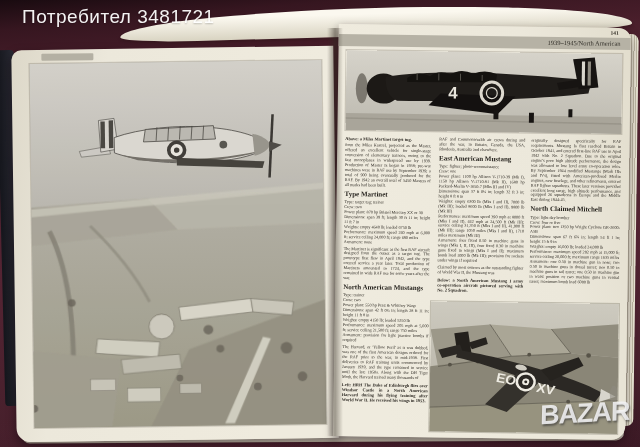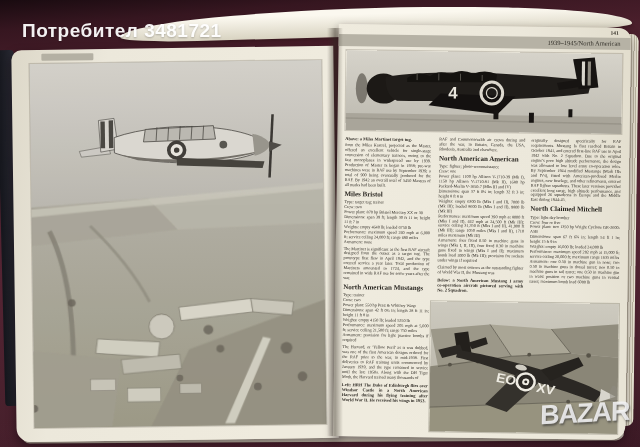--- a/index.html
+++ b/index.html
@@ -27,21 +27,21 @@
   .col{position:absolute;top:0;color:#2f2b25;font-size:4.2px;line-height:1.18;text-align:justify;}
   .col1{left:0;width:86px;}
   .col2{left:94px;width:86px;}
   .col3{left:186px;width:90px;height:170px;overflow:hidden;}
   .col h3{font-size:7px;line-height:1.1;margin:3px 0 1.5px;color:#221f1a;}
   .specs{white-space:pre-line;margin:0 0 2px;}
   .cap{font-weight:bold;font-size:4.4px;margin:0 0 2px;}
   .body-par{margin:0 0 2px;}
   .rp-photo2{position:absolute;left:96px;top:276px;width:188px;height:130px;z-index:5;box-shadow:0 0 0 1px rgba(90,85,70,.3);}
   .gutter{position:absolute;left:327px;top:28px;width:16px;height:408px;z-index:4;background:linear-gradient(90deg,rgba(55,48,38,0),rgba(55,48,38,.45) 50%,rgba(55,48,38,0));}
-  .watermark-user{position:absolute;left:22px;top:20px;z-index:10;font-family:"Liberation Sans","DejaVu Sans",sans-serif;font-weight:bold;font-size:19px;letter-spacing:.5px;color:#ffffff;opacity:.94;text-shadow:0 1px 2px rgba(0,0,0,.25);}
+  .watermark-user{position:absolute;left:22px;top:6px;z-index:10;font-family:"Liberation Sans","DejaVu Sans",sans-serif;font-weight:normal;font-size:19px;letter-spacing:.5px;color:#ffffff;opacity:.94;text-shadow:0 1px 2px rgba(0,0,0,.25);}
   .watermark-logo{position:absolute;left:540px;top:398px;z-index:10;font-family:"Liberation Sans","DejaVu Sans",sans-serif;font-weight:900;font-size:27px;letter-spacing:-1px;transform:rotate(-3deg) skewX(-4deg);color:rgba(246,246,248,.85);text-shadow:1px 2px 2px rgba(35,35,40,.5);}
   svg{display:block;}
 </style>
 </head>
 <body>
 
 <div class="scene">
 
   <div class="cover-left"></div>
   <div class="page-curl"></div>
@@ -161,21 +161,21 @@
           <circle cx="148" cy="41" r="5.5" fill="none" stroke="#ddd9cf" stroke-width="1.2"></circle>
           <text x="104" y="47" font-size="17" font-weight="bold" fill="#e8e5dc" font-family="Liberation Sans, sans-serif">4</text>
         </g>
       </svg>
     </div>
 
     <div class="rp-cols">
       <div class="col col1">
         <p class="cap">Above: a Miles Martinet target tug.</p>
         <p class="body-par">from the Miles Kestrel, projected as the Master, offered an excellent vehicle for single-stage conversion of elementary trainees, owing to the fast monoplanes in widespread use by 1939. Production of Master Is began in 1938; pre-war machines were in RAF use by September 1939; a total of 900 being eventually produced for the RAF. By 1942 an overall total of 3450 Masters of all marks had been built.</p>
-        <h3>Miles Bristol</h3>
+        <h3>Type Martinet</h3>
         <p class="specs">Type: target tug; trainer
 Crew: two
 Power plant: 870 hp Bristol Mercury XX or 30
 Dimensions: span 39 ft; length 30 ft 11 in; height 11 ft 7 in
 Weights: empty 4640 lb; loaded 6750 lb
 Performance: maximum speed 240 mph at 6,000 ft; service ceiling 24,000 ft; range 690 miles
 Armament: none</p>
         <p class="body-par">The Martinet is significant as the first RAF aircraft designed from the outset as a target tug. The prototype first flew in April 1942, and the type entered service a year later. Total production of Martinets amounted to 1724, and the type remained in wide RAF use for some years after the war.</p>
         <h3>North American Mustangs</h3>
         <p class="specs">Type: trainer
@@ -183,21 +183,21 @@
 Power plant: 550 hp Pratt &amp; Whitney Wasp
 Dimensions: span 42 ft 0¼ in; length 28 ft 11 in; height 11 ft 8 in
 Weights: empty 4150 lb; loaded 5250 lb
 Performance: maximum speed 205 mph at 5,000 ft; service ceiling 21,500 ft; range 750 miles
 Armament: provision for light practice bombs if required</p>
         <p class="body-par">The Harvard, or 'Yellow Peril' as it was dubbed, was one of the first American designs ordered for the RAF prior to the war, in mid-1938. First deliveries to RAF training units commenced by January 1939, and the type remained in service until the late 1950s. Along with the DH Tiger Moth, the Harvard trained many thousands of</p>
         <p class="cap">Left: HRH The Duke of Edinburgh flies over Windsor Castle in a North American Harvard during his flying training after World War II. He received his wings in 1953.</p>
       </div>
       <div class="col col2">
         <p class="body-par">RAF and Commonwealth air crews during and after the war, in Britain, Canada, the USA, Rhodesia, Australia and elsewhere.</p>
-        <h3>North American American</h3>
+        <h3>East American Mustang</h3>
         <p class="specs">Type: fighter; photo-reconnaissance
 Crew: one
 Power plant: 1100 hp Allison V-1710-39 (Mk I), 1150 hp Allison V-1710-81 (Mk II), 1680 hp Packard-Merlin V-1650-7 (Mks III and IV)
 Dimensions: span 37 ft 0¼ in; length 32 ft 3 in; height 8 ft 8 in
 Weights: empty 6300 lb (Mks I and II), 7000 lb (Mk III); loaded 8600 lb (Mks I and II), 9800 lb (Mk III)
 Performance: maximum speed 390 mph at 8000 ft (Mks I and II), 442 mph at 24,500 ft (Mk III); service ceiling 31,350 ft (Mks I and II), 41,900 ft (Mk III); range 1050 miles (Mks I and II), 1710 miles maximum (Mk III)
 Armament: four fixed 0.50 in machine guns in wings (Mks I, II, III), four fixed 0.30 in machine guns fixed in wings (Mks I and II); maximum bomb load 1000 lb (Mk III); provision for rockets under wings if required</p>
         <p class="body-par">Claimed by most sources as the outstanding fighter of World War II, the Mustang was</p>
         <p class="cap">Below: a North American Mustang I army co-operation aircraft pictured serving with No. 2 Squadron.</p>
       </div>

